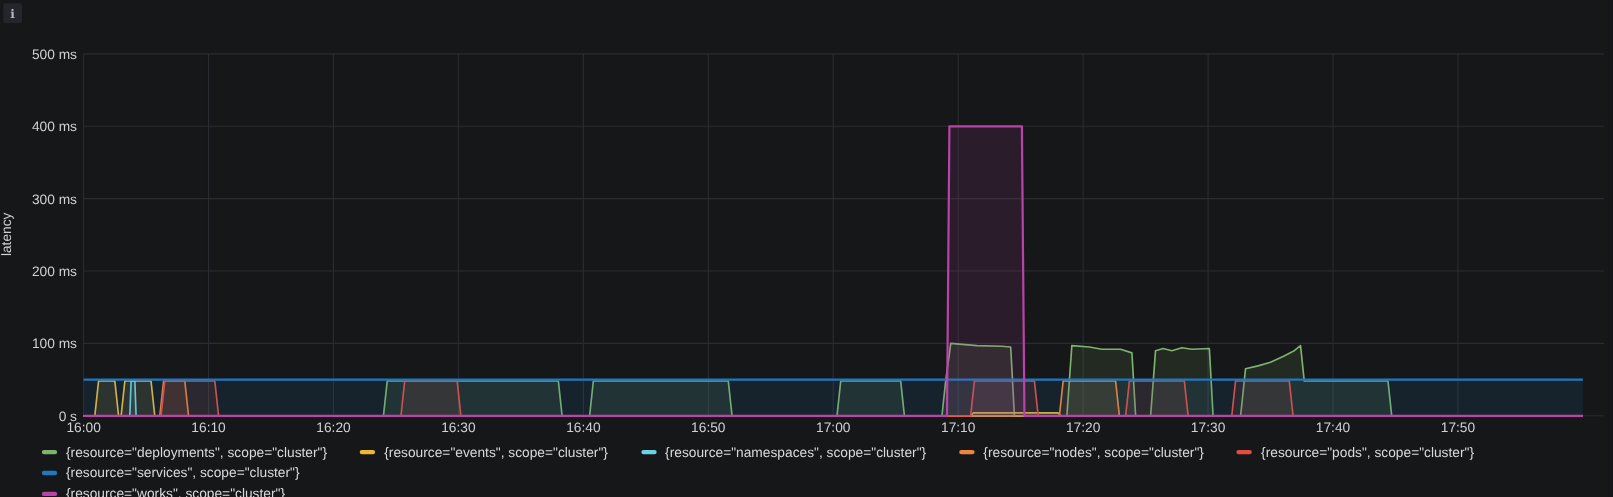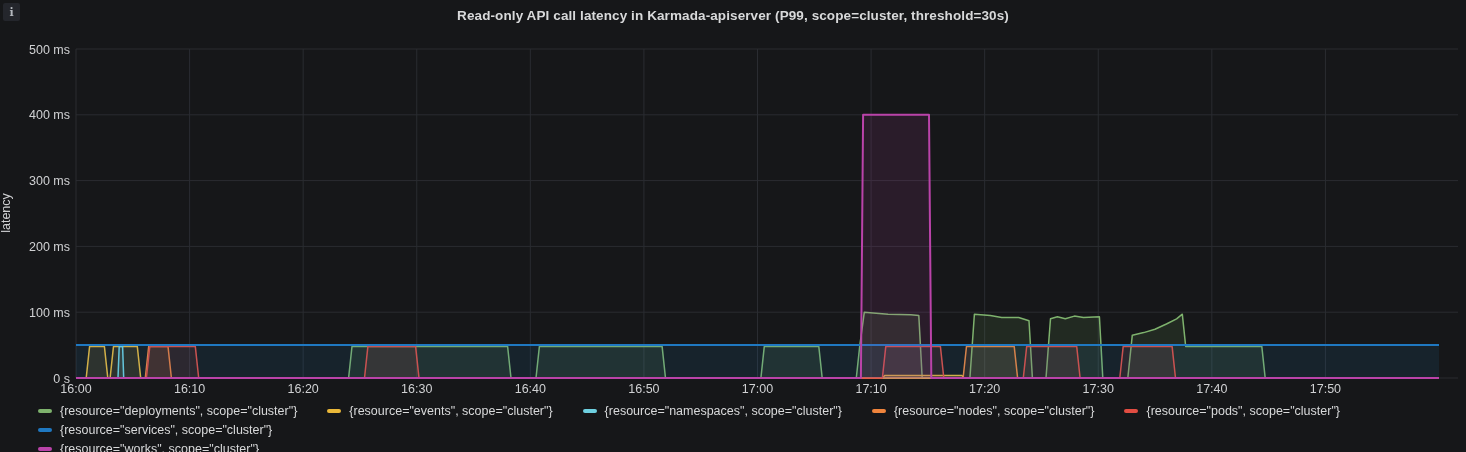--- a/index.html
+++ b/index.html
@@ -32,21 +32,20 @@
   .legend-row{display:flex;flex-wrap:wrap;column-gap:30px;row-gap:5px;width:100%;}
   .legend-item{display:flex;align-items:center;gap:8px;cursor:pointer;white-space:nowrap;}
   .legend-swatch{width:14px;height:4px;border-radius:2px;flex:0 0 auto;}
   .legend-label{color:#d8d9da;font-size:12.5px;}
 </style>
 </head>
 <body>
 
 <div id="panel">
   <div id="info-corner">i</div>
-  <div id="panel-title">Read-only API call latency in Karmada-apiserver (P99, scope=cluster, threshold=30s)</div>
 
   <svg id="chart-svg" width="1466" height="400">
       <line x1="76" x2="1458" y1="378" y2="378" class="gridline"></line>
       <line x1="76" x2="1458" y1="312.2" y2="312.2" class="gridline"></line>
       <line x1="76" x2="1458" y1="246.4" y2="246.4" class="gridline"></line>
       <line x1="76" x2="1458" y1="180.6" y2="180.6" class="gridline"></line>
       <line x1="76" x2="1458" y1="114.80000000000001" y2="114.80000000000001" class="gridline"></line>
       <line x1="76" x2="1458" y1="49" y2="49" class="gridline"></line>
       <line x1="76" x2="76" y1="49" y2="378" class="gridline"></line>
       <line x1="189.58333333333331" x2="189.58333333333331" y1="49" y2="378" class="gridline"></line>

